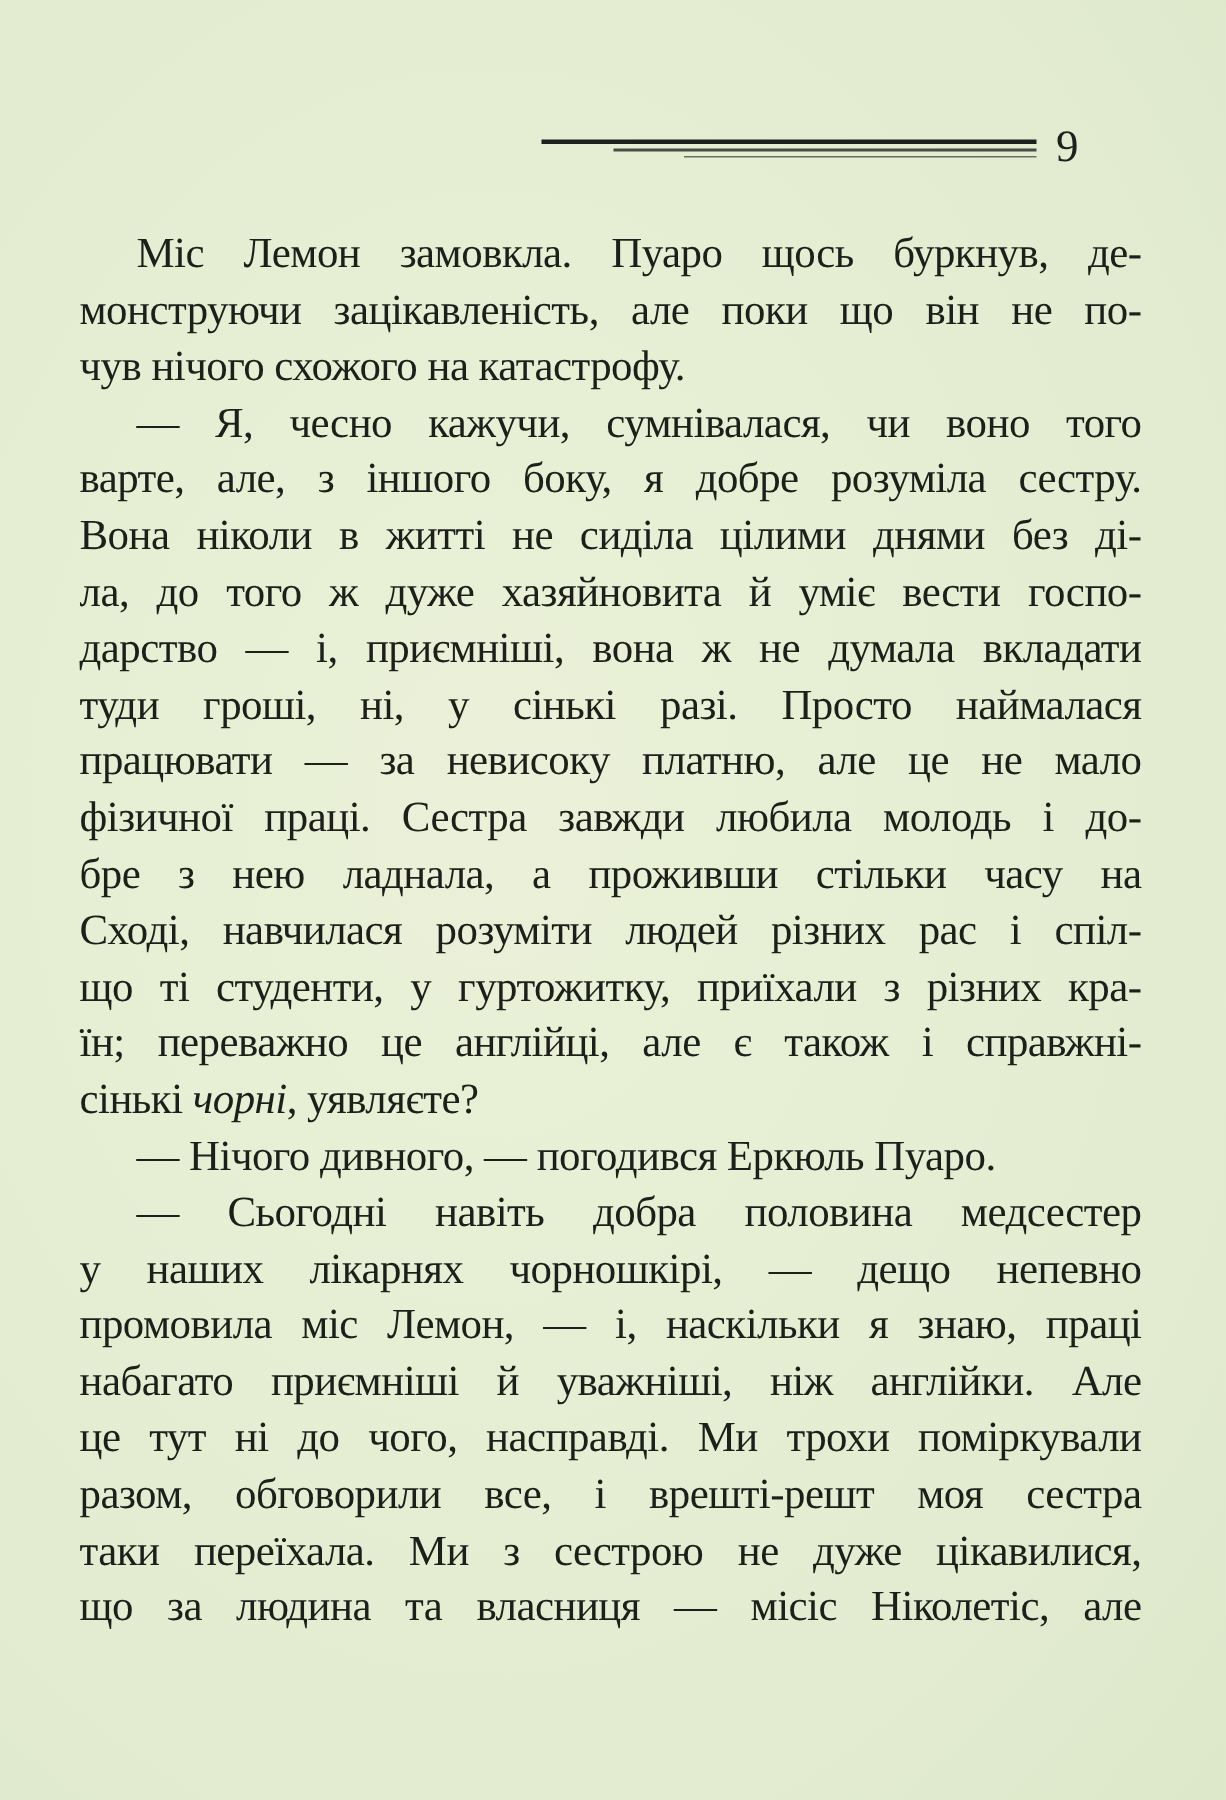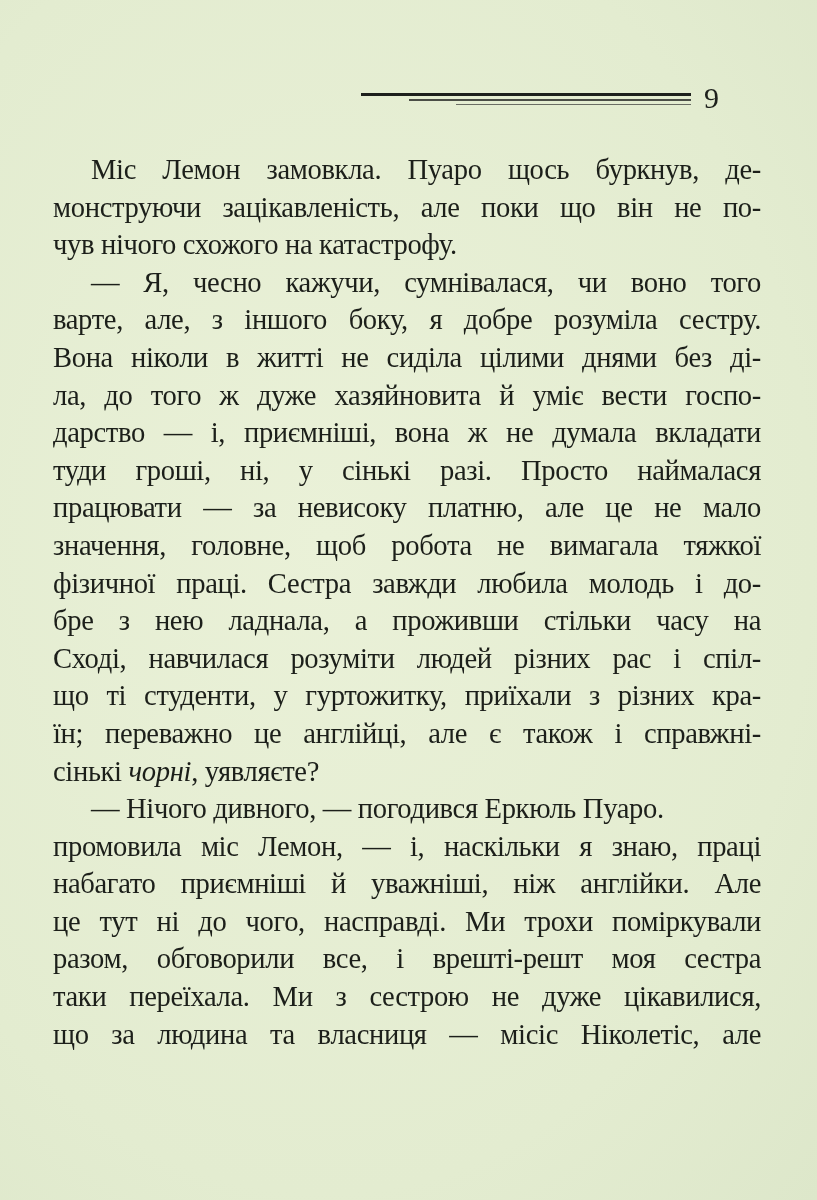--- a/index.html
+++ b/index.html
@@ -55,30 +55,31 @@
     <span class="line">монструючи зацікавленість, але поки що він не по-</span>
     <span class="line last">чув нічого схожого на катастрофу.</span>
 
     <span class="line indent">— Я, чесно кажучи, сумнівалася, чи воно того</span>
     <span class="line">варте, але, з іншого боку, я добре розуміла сестру.</span>
     <span class="line">Вона ніколи в житті не сиділа цілими днями без ді-</span>
     <span class="line">ла, до того ж дуже хазяйновита й уміє вести госпо-</span>
     <span class="line">дарство — і, приємніші, вона ж не думала вкладати</span>
     <span class="line">туди гроші, ні, у сінькі разі. Просто наймалася</span>
     <span class="line">працювати — за невисоку платню, але це не мало</span>
-    <span class="line">значення, головне, щоб робота не вимагала тяжкої</span>
     <span class="line">фізичної праці. Сестра завжди любила молодь і до-</span>
     <span class="line">бре з нею ладнала, а проживши стільки часу на</span>
     <span class="line">Сході, навчилася розуміти людей різних рас і спіл-</span>
     <span class="line">що ті студенти, у гуртожитку, приїхали з різних кра-</span>
     <span class="line">їн; переважно це англійці, але є також і справжні-</span>
     <span class="line last"><span>сінькі </span><em>чорні</em><span>, уявляєте?</span></span>
 
     <span class="line indent last">— Нічого дивного, — погодився Еркюль Пуаро.</span>
 
+    <span class="line indent">— Сьогодні навіть добра половина медсестер</span>
+    <span class="line">у наших лікарнях чорношкірі, — дещо непевно</span>
     <span class="line">промовила міс Лемон, — і, наскільки я знаю, праці</span>
     <span class="line">набагато приємніші й уважніші, ніж англійки. Але</span>
     <span class="line">це тут ні до чого, насправді. Ми трохи поміркували</span>
     <span class="line">разом, обговорили все, і врешті-решт моя сестра</span>
     <span class="line">таки переїхала. Ми з сестрою не дуже цікавилися,</span>
     <span class="line">що за людина та власниця — місіс Ніколетіс, але</span>
   </div>
 </div>
 
 </body></html>

